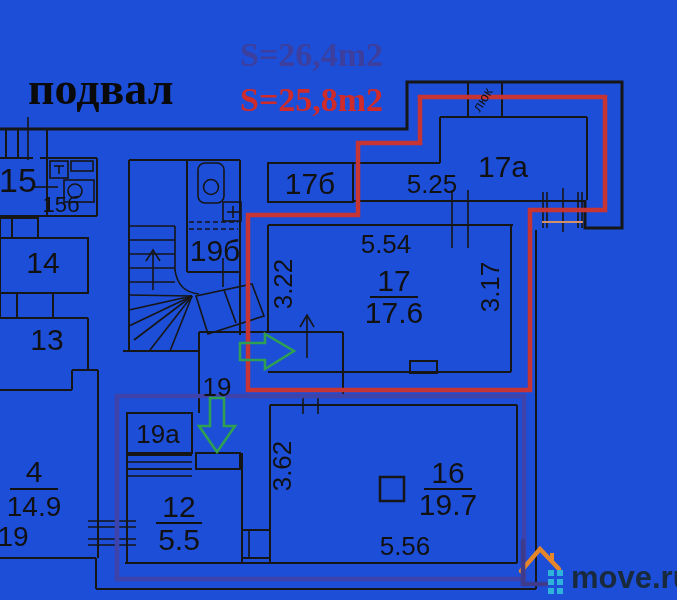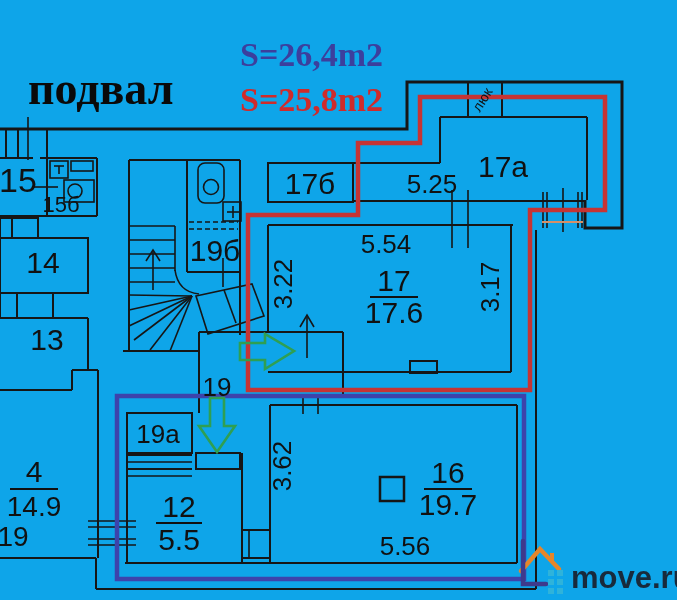--- a/index.html
+++ b/index.html
@@ -1,16 +1,16 @@
 <!DOCTYPE html>
 <html><head>
 <meta charset="utf-8">
 <style>
   html,body{margin:0;padding:0;background:#fff;}
-  #stage{position:relative;width:677px;height:600px;background:#0ea5e9;overflow:hidden;
+  #stage{position:relative;width:677px;height:600px;background:#1d4ed8;overflow:hidden;
          font-family:"Liberation Sans",sans-serif;}
   svg{position:absolute;left:0;top:0;}
   .wall{stroke:#161616;stroke-width:2;fill:none;}
   .wall-thick{stroke:#161616;stroke-width:3;fill:none;}
   .thin{stroke:#161616;stroke-width:1.6;fill:none;}
   .serifbold{font-family:"Liberation Serif",serif;font-weight:bold;}
   .lbl{font-family:"Liberation Sans",sans-serif;fill:#111;}
   text{user-select:none;}
 </style>
 </head>

